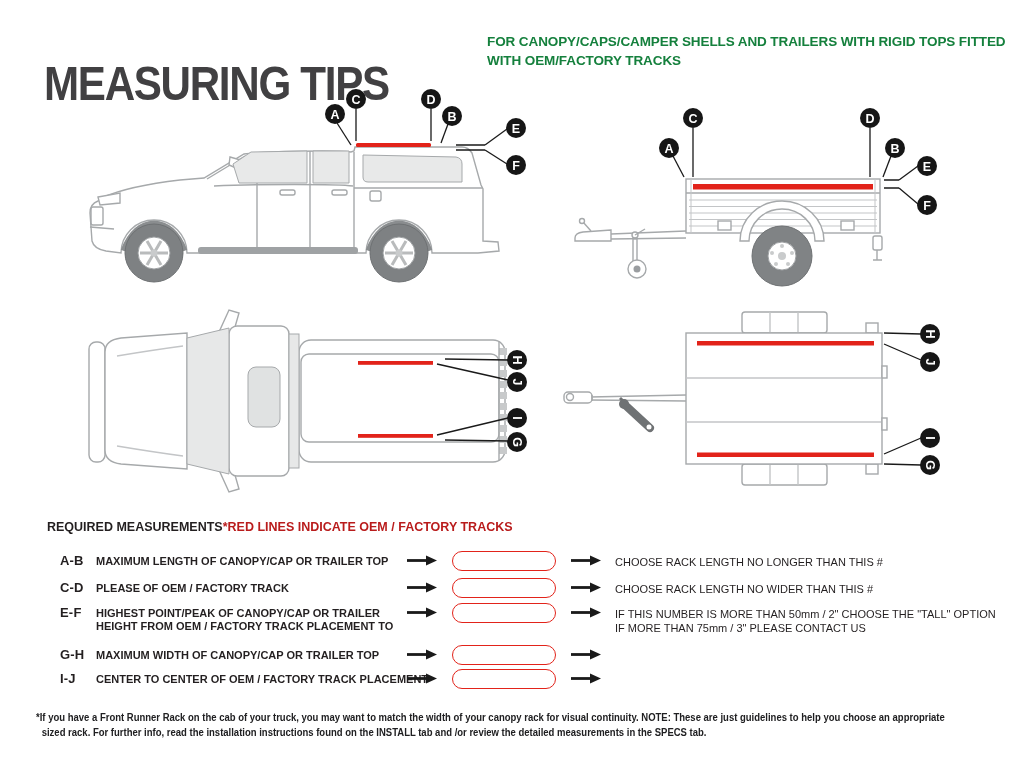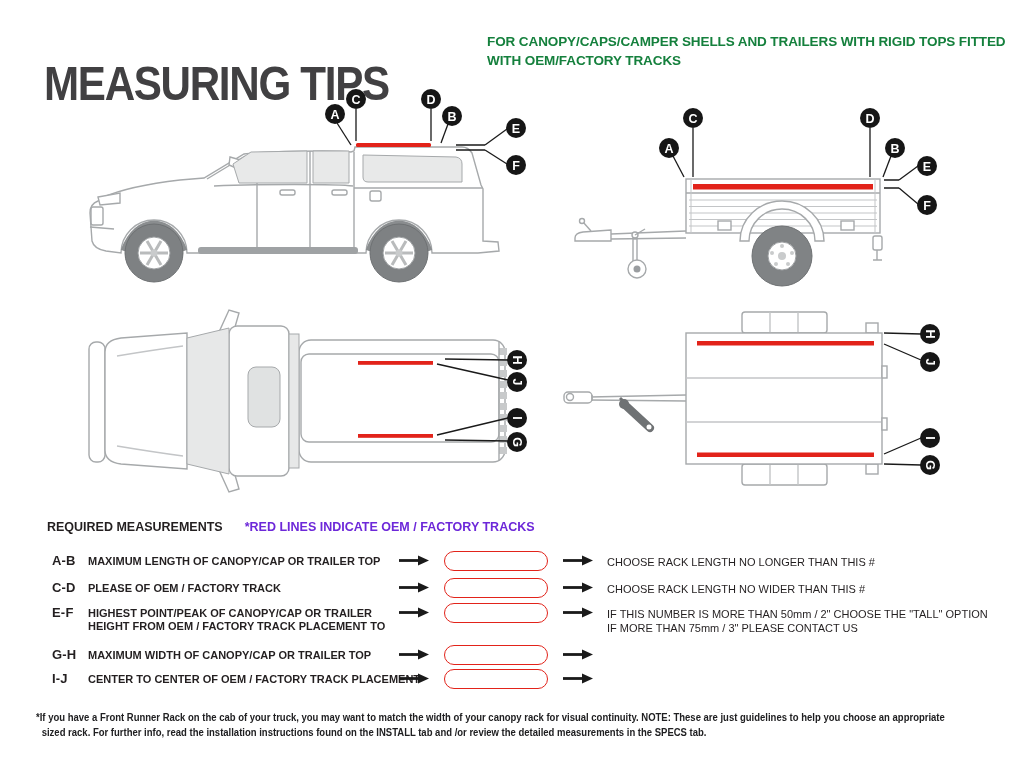--- a/index.html
+++ b/index.html
@@ -11,22 +11,22 @@
   .title{
     left:44px;top:22px;font-size:49px;font-weight:bold;letter-spacing:-1.5px;
     color:#414042;transform:scaleX(0.86);transform-origin:left top;white-space:nowrap;
   }
   .subtitle{
     left:458px;top:32px;font-size:13.5px;font-weight:bold;line-height:19px;
     color:#15803d;letter-spacing:-0.1px;white-space:nowrap;margin-left:29px;
   }
   figure{margin:0;position:absolute}
   .mhead{top:520px;left:47px;font-size:12.5px;font-weight:bold;white-space:nowrap}
-  .mhead .note{color:#6d28d9;margin-left:22px}
-  .m-row{position:absolute;left:0;width:908px;height:22px}
+  .mhead .note{color:#b91c1c;}
+  .m-row{position:absolute;left:8px;width:908px;height:22px}
   .m-row .code{position:absolute;left:52px;top:0;font-size:13px;font-weight:bold;letter-spacing:0.2px;white-space:nowrap}
   .m-row .desc{position:absolute;left:88px;top:1.5px;font-size:11px;font-weight:bold;line-height:13.5px;white-space:nowrap}
   .m-row .arrow1{position:absolute;left:399px;top:2px}
   .m-row .pill{position:absolute;left:444px;top:-2px;width:102px;height:18px;border:1.7px solid #E2231A;border-radius:11px;background:#fff}
   .m-row .arrow2{position:absolute;left:563px;top:2px}
   .m-row .result{position:absolute;left:607px;top:1.5px;font-size:11px;font-weight:normal;line-height:14px;white-space:nowrap}
   .footnote{
     left:36px;top:711px;width:1000px;font-size:10px;font-weight:bold;line-height:14.5px;
     color:#202022;transform:scaleX(0.95);transform-origin:left top;white-space:nowrap;
   }

